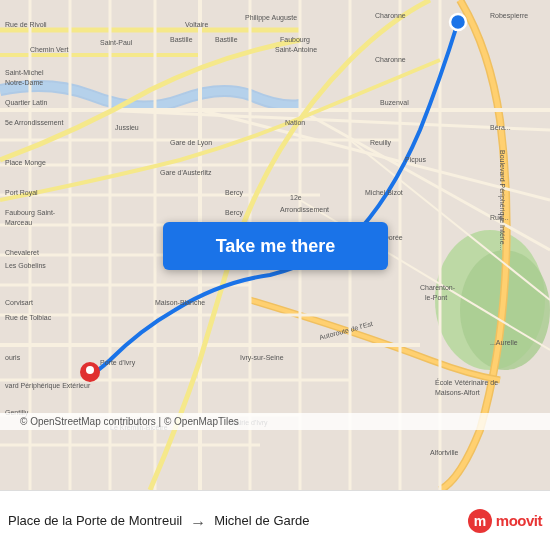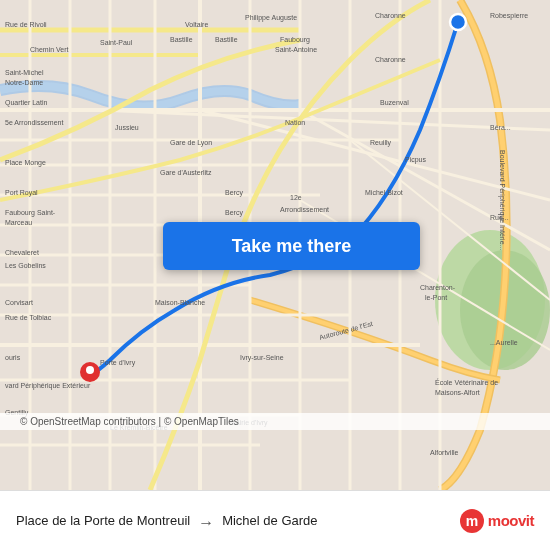--- a/index.html
+++ b/index.html
@@ -24,21 +24,21 @@
       position: absolute;
       top: 0; left: 0;
       width: 100%; height: 100%;
     }
 
     
     #take-me-there-btn {
       position: absolute;
       top: 222px;
       left: 163px;
-      width: 257px;
+      width: 225px;
       height: 48px;
       background: #1a73e8;
       color: #fff;
       border: none;
       border-radius: 6px;
       font-size: 18px;
       font-weight: 600;
       cursor: pointer;
       display: flex;
       align-items: center;
@@ -51,21 +51,21 @@
     #bottom-bar {
       position: absolute;
       bottom: 0;
       left: 0;
       width: 550px;
       height: 60px;
       background: #fff;
       border-top: 1px solid #ddd;
       display: flex;
       align-items: center;
-      padding: 0 16px;
+      padding: 0 8px;
       z-index: 20;
     }
 
     #route-info {
       display: flex;
       align-items: center;
       flex: 1;
       gap: 8px;
     }
 

